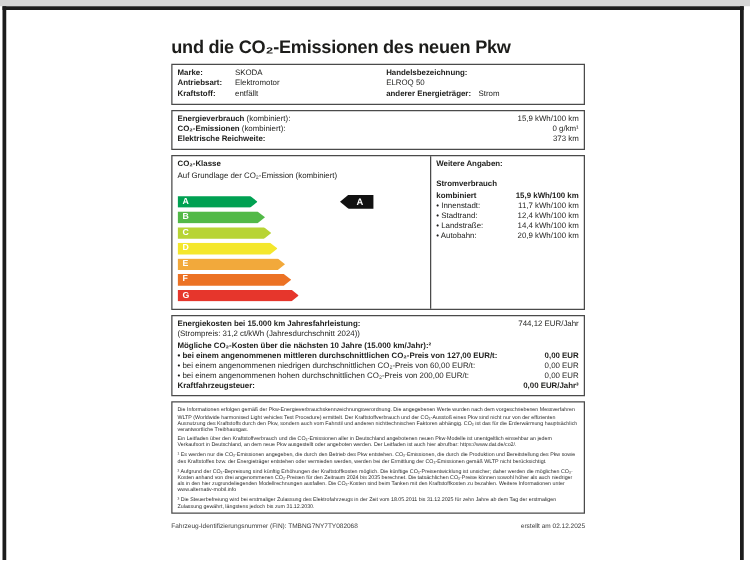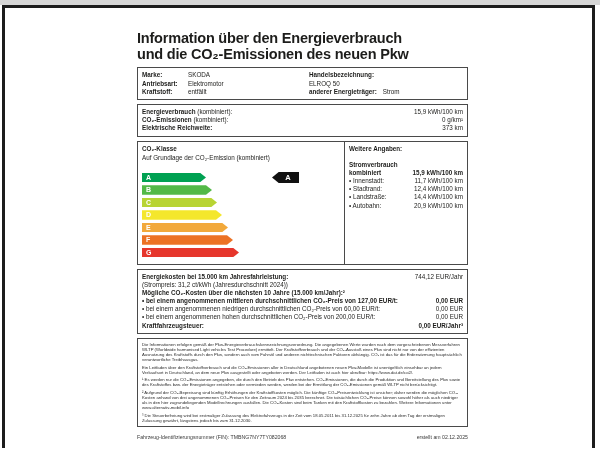--- a/index.html
+++ b/index.html
@@ -57,21 +57,20 @@
 </style>
 </head>
 <body>
 
 <div class="top-strip"></div>
 
 <div class="page-frame">
   <div class="doc">
 
     <div class="title">
-      <div>Information über den Energieverbrauch</div>
       <div>und die CO₂-Emissionen des neuen Pkw</div>
     </div>
 
     <div class="box" style="margin-top:5px;">
       <div class="vcols">
         <div class="vcol-l">
           <div class="vrow">
             <span class="lbl">Marke:</span>
             <span>SKODA</span>
           </div>

